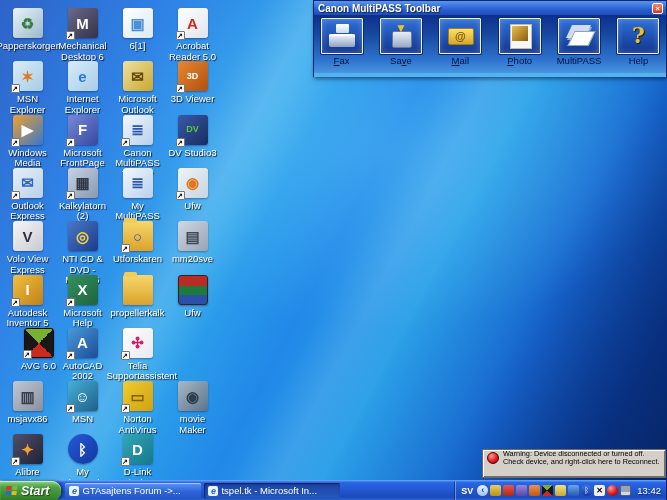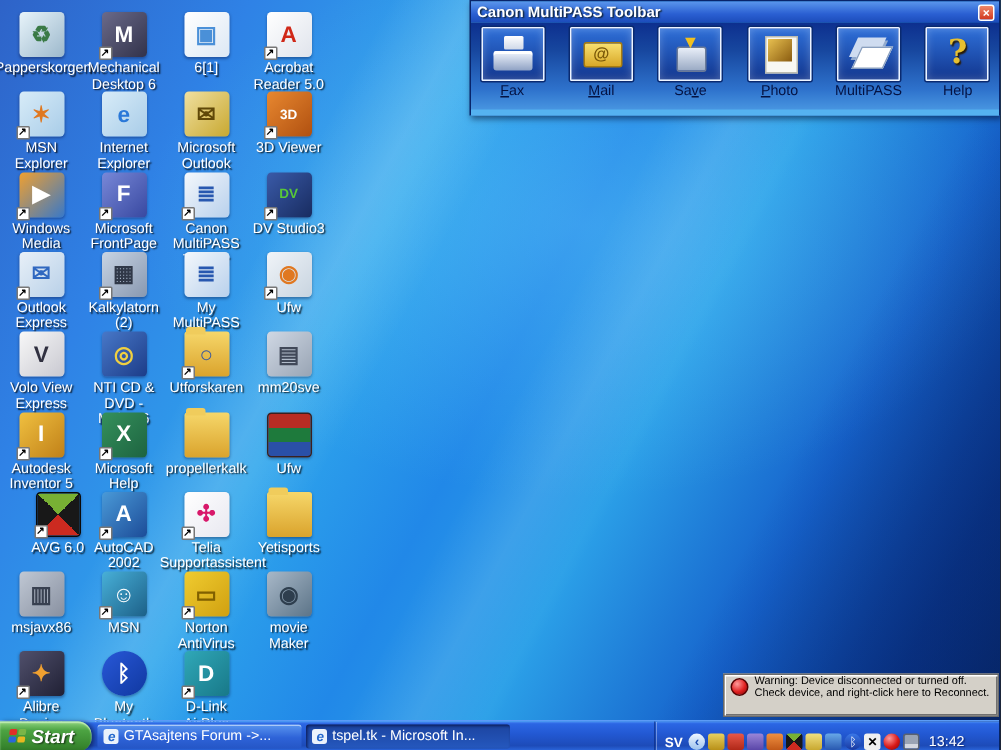--- a/index.html
+++ b/index.html
@@ -65,21 +65,21 @@
   #start-btn .stxt{color:#fff;font-size:12.5px;font-weight:bold;font-style:italic;text-shadow:1px 1px 1px rgba(0,0,0,.55);}
   .flag{display:grid;grid-template-columns:5px 5px;grid-auto-rows:4px;gap:1px;transform:skewX(-8deg);}
   .flag i{border-radius:1px;}
   .flag i:nth-child(1){background:#e03028;}.flag i:nth-child(2){background:#7ab648;}
   .flag i:nth-child(3){background:#2a68d8;}.flag i:nth-child(4){background:#e8b820;}
   #tasks{display:flex;gap:3px;margin-left:4px;flex:1;min-width:0;}
   .task{width:136px;height:16px;border-radius:2px;display:flex;align-items:center;gap:3px;padding:0 4px;color:#fff;font-size:9.5px;white-space:nowrap;overflow:hidden;background:linear-gradient(180deg,#5a96f0,#2e63d8 55%,#2556c6);box-shadow:inset 0 1px 0 rgba(255,255,255,.5);}
   .task.active{background:linear-gradient(180deg,#1c44a0,#2558be);box-shadow:inset 1px 1px 2px rgba(0,0,40,.6);}
   .ie-ic{width:10px;height:10px;border-radius:2px;background:#eaf2fc;color:#2468cc;font-size:9px;line-height:10px;text-align:center;font-weight:bold;font-style:italic;flex:none;}
   .task .tktxt{overflow:hidden;text-overflow:ellipsis;}
-  #tray{display:flex;align-items:flex-end;gap:2px;padding:0 23px 0 6px;border-left:1px solid rgba(10,40,120,.6);box-shadow:inset 1px 0 0 rgba(255,255,255,.35);height:100%;flex:none;}
+  #tray{display:flex;align-items:center;gap:2px;padding:0 5px 0 6px;border-left:1px solid rgba(10,40,120,.6);box-shadow:inset 1px 0 0 rgba(255,255,255,.35);height:100%;flex:none;}
   #lang{color:#fff;font-size:9px;font-weight:bold;margin-right:2px;}
   #chev{width:11px;height:11px;border-radius:50%;background:linear-gradient(180deg,#eef6ff,#9cc2ee);color:#1c4cb0;font-size:9px;line-height:10px;text-align:center;font-weight:bold;}
   .tico{width:11px;height:11px;border-radius:2px;flex:none;display:flex;align-items:center;justify-content:center;font-size:8px;line-height:1;color:#fff;}
   .tico.kx{background:#f0f0f0;color:#000;font-weight:bold;}
   .tico.kball{border-radius:50%;background:radial-gradient(circle at 35% 30%,#ff9a9a,#d81818 55%,#7a0606);}
   .tico.kbt{border-radius:50%;}
   .tico.kquad{background:conic-gradient(from 45deg,#181818 0 25%,#cc2a20 0 50%,#181818 0 75%,#78b034 0 100%);}
   .tico.kmon{background:linear-gradient(180deg,#9aa4b4 0 70%,#d4d8e0 70% 100%);border:1px solid #5a6270;}
   #clock{color:#fff;font-size:9.5px;margin-left:4px;text-shadow:1px 1px 1px rgba(0,0,40,.5);}
 </style>
@@ -256,24 +256,20 @@
         </div>
         <div class="dlabel">AutoCAD 2002</div>
       </div>
       <div class="dicon" style="left: 111px; top: 327.8px;">
         <div class="tile" style="background: linear-gradient(135deg, rgb(255, 255, 255), rgb(232, 232, 240));">
           <span class="glyph" style="color: rgb(216, 24, 106);">✣</span>
           <span class="sc">↗</span>
         </div>
         <div class="dlabel">Telia Supportassistent</div>
       </div>
-      <div class="dicon" style="left: 166px; top: 327.8px;">
-        <div class="tile kind-folder"></div>
-        <div class="dlabel">Yetisports</div>
-      </div>
       <div class="dicon" style="left: 1px; top: 381.1px;">
         <div class="tile" style="background: linear-gradient(135deg, rgb(192, 200, 212), rgb(136, 144, 160));">
           <span class="glyph" style="color: rgb(56, 64, 80);">▥</span>
         </div>
         <div class="dlabel">msjavx86</div>
       </div>
       <div class="dicon" style="left: 56px; top: 381.1px;">
         <div class="tile" style="background: linear-gradient(135deg, rgb(72, 176, 216), rgb(28, 96, 136));">
           <span class="glyph" style="color: rgb(255, 255, 255);">☺</span>
           <span class="sc">↗</span>
@@ -322,29 +318,29 @@
     </div>
     <div id="toolbar-body">
         <div class="tbtn">
           <div class="ttile">
             <div class="ti fax-icon"></div>
           </div>
           <div class="tlabel"><u>F</u>ax</div>
         </div>
         <div class="tbtn">
           <div class="ttile">
+            <div class="ti save-icon"></div>
+          </div>
+          <div class="tlabel">Sa<u>v</u>e</div>
+        </div>
+        <div class="tbtn">
+          <div class="ttile">
             <div class="ti mail-icon"></div>
           </div>
           <div class="tlabel"><u>M</u>ail</div>
-        </div>
-        <div class="tbtn">
-          <div class="ttile">
-            <div class="ti save-icon"></div>
-          </div>
-          <div class="tlabel">Sa<u>v</u>e</div>
         </div>
         <div class="tbtn">
           <div class="ttile">
             <div class="ti photo-icon"></div>
           </div>
           <div class="tlabel"><u>P</u>hoto</div>
         </div>
         <div class="tbtn">
           <div class="ttile">
             <div class="ti multipass-icon"></div>

